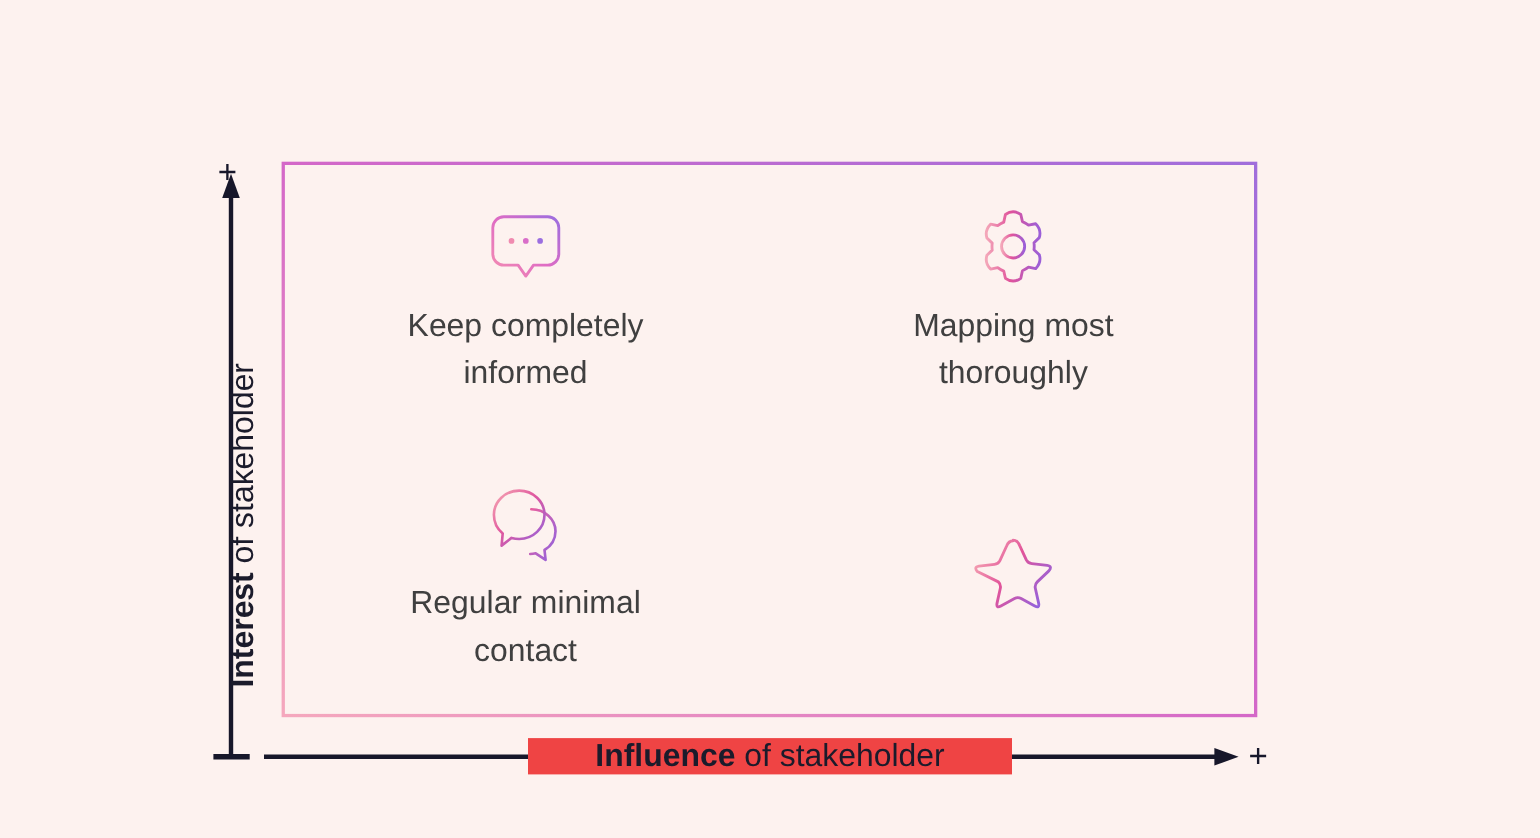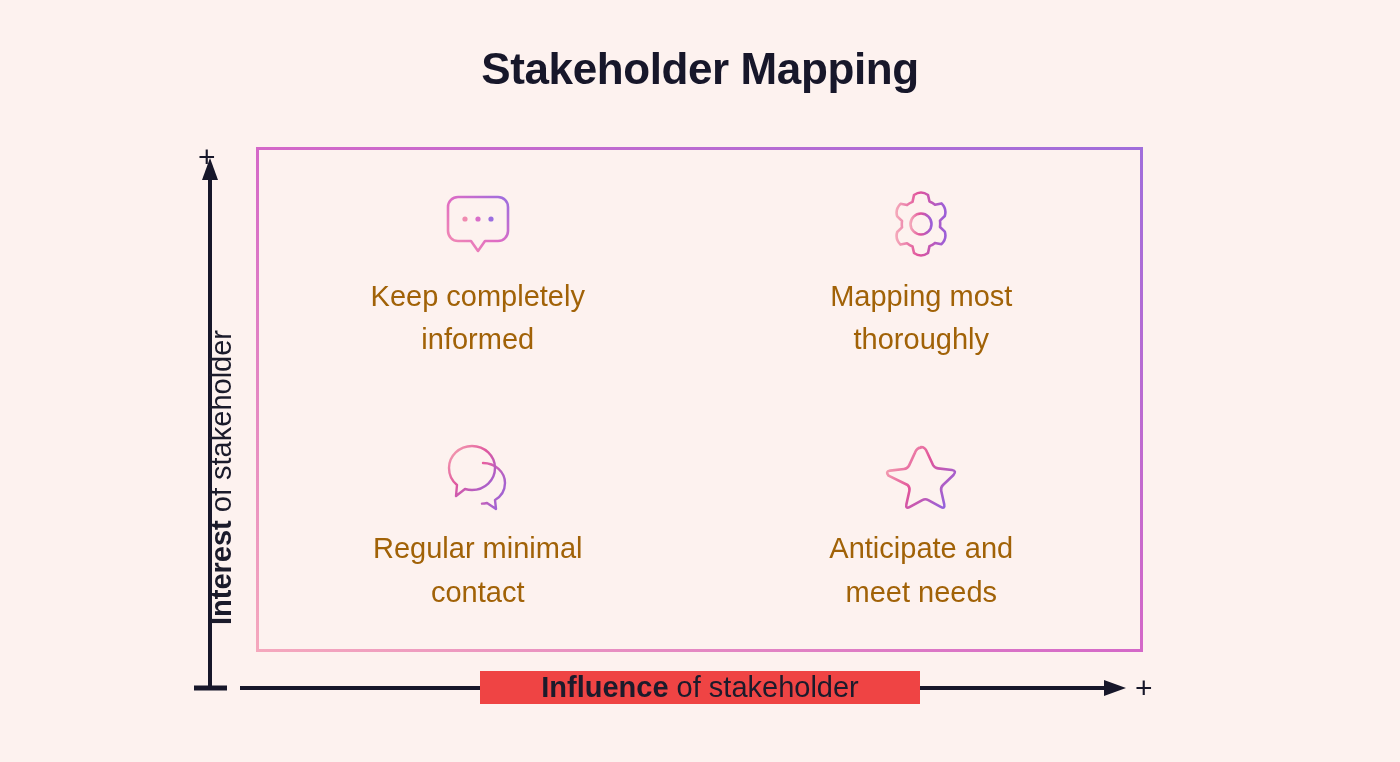--- a/index.html
+++ b/index.html
@@ -69,21 +69,21 @@
   }
   .q-icon {
     width: 78px;
     height: 78px;
     display: block;
     margin-bottom: 12px;
   }
   .q-label {
     font-size: 29px;
     line-height: 1.5;
-    color: #a16207;
+    color: #404040;
     text-align: center;
     white-space: pre-line;
   }
 
   
   .axis-svg {
     position: absolute;
     left: 0;
     top: 0;
     width: 1400px;
@@ -128,21 +128,20 @@
     box-sizing: border-box;
     white-space: nowrap;
   }
   .strong { font-weight: bold; }
 </style>
 </head>
 <body>
 
 <div class="canvas">
 
-  <div class="title">Stakeholder Mapping</div>
 
   <svg class="axis-svg" viewBox="0 0 1400 762">
 
     <line x1="210" y1="688" x2="210" y2="172" stroke="#17172a" stroke-width="4"></line>
 
     <polygon points="210,158 202,180 218,180" fill="#17172a"></polygon>
 
     <line x1="194" y1="688" x2="227" y2="688" stroke="#17172a" stroke-width="5"></line>
 
     <line x1="240" y1="688" x2="490" y2="688" stroke="#17172a" stroke-width="4"></line>
@@ -242,20 +241,18 @@
         <svg class="q-icon" viewBox="0 0 78 78">
           <defs>
             <linearGradient id="gD" x1="0" y1="0.2" x2="1" y2="0.8">
               <stop offset="0%" stop-color="#f6aab4"></stop>
               <stop offset="45%" stop-color="#e2549a"></stop>
               <stop offset="100%" stop-color="#8f63e0"></stop>
             </linearGradient>
           </defs>
           <path d="M39 10 q4 0 6 5 l6 13 q1.5 3 5 3.4 l14 1.6 q5 0.8 1.5 5 l-10.5 10 q-2.5 2.4 -1.8 5.8 l3 13.5 q1 5 -3.5 2.6 l-12.4 -6.8 q-3 -1.7 -6 0 l-12.4 6.8 q-4.5 2.4 -3.5 -2.6 l3 -13.5 q0.7 -3.4 -1.8 -5.8 L6.5 38.6 q-3.5 -4.2 1.5 -5 l14 -1.6 q3.5 -0.4 5 -3.4 l6 -13 q2 -5 6 -5 Z" fill="none" stroke="url(#gD)" stroke-width="2.6" stroke-linejoin="round"></path>
         </svg>
-        <div class="q-label">Anticipate and
-meet needs</div>
       </div>
 
     </div>
   </div>
 
 </div>
 
 </body></html>

